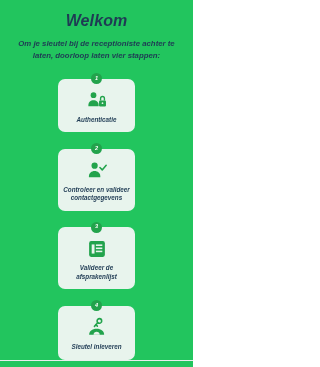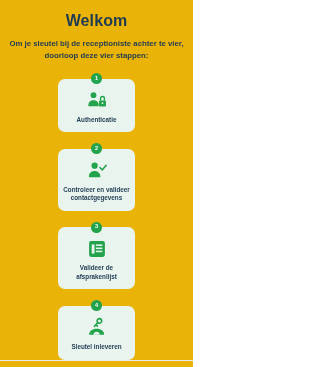--- a/index.html
+++ b/index.html
@@ -15,21 +15,22 @@
     position: relative;
   }
   .screen {
     width: 193px;
     height: 367px;
     position: relative;
     box-sizing: border-box;
     display: flex;
     flex-direction: column;
     align-items: center;
-    background: #eab308;
+    background: #22c55e;
+    font-style: italic;
   }
   .page-title {
     margin: 11px 0 0 0;
     font-size: 16px;
     font-weight: bold;
     color: #1f3b54;
     letter-spacing: 0.1px;
     line-height: 20px;
   }
   .page-subtitle {
@@ -109,21 +110,21 @@
     background: #e9eced;
   }
 </style>
 </head>
 <body>
 
 <div class="screen">
 
   <h1 class="page-title">Welkom</h1>
 
-  <p class="page-subtitle">Om je sleutel bij de receptioniste achter te vier, doorloop deze vier stappen:</p>
+  <p class="page-subtitle">Om je sleutel bij de receptioniste achter te laten, doorloop laten vier stappen:</p>
 
   <div class="steps">
 
     <div class="step">
       <div class="step-badge">1</div>
       <div class="step-card">
         <div class="step-icon">
           <svg viewBox="0 0 24 24" width="22" height="22">
             <circle cx="8.2" cy="5.6" r="3.1" fill="#22a34c"></circle>
             <path d="M2.6 16.4c0-3.1 2.5-5.2 5.6-5.2s5.6 2.1 5.6 5.2v1.4H2.6z" fill="#22a34c"></path>

